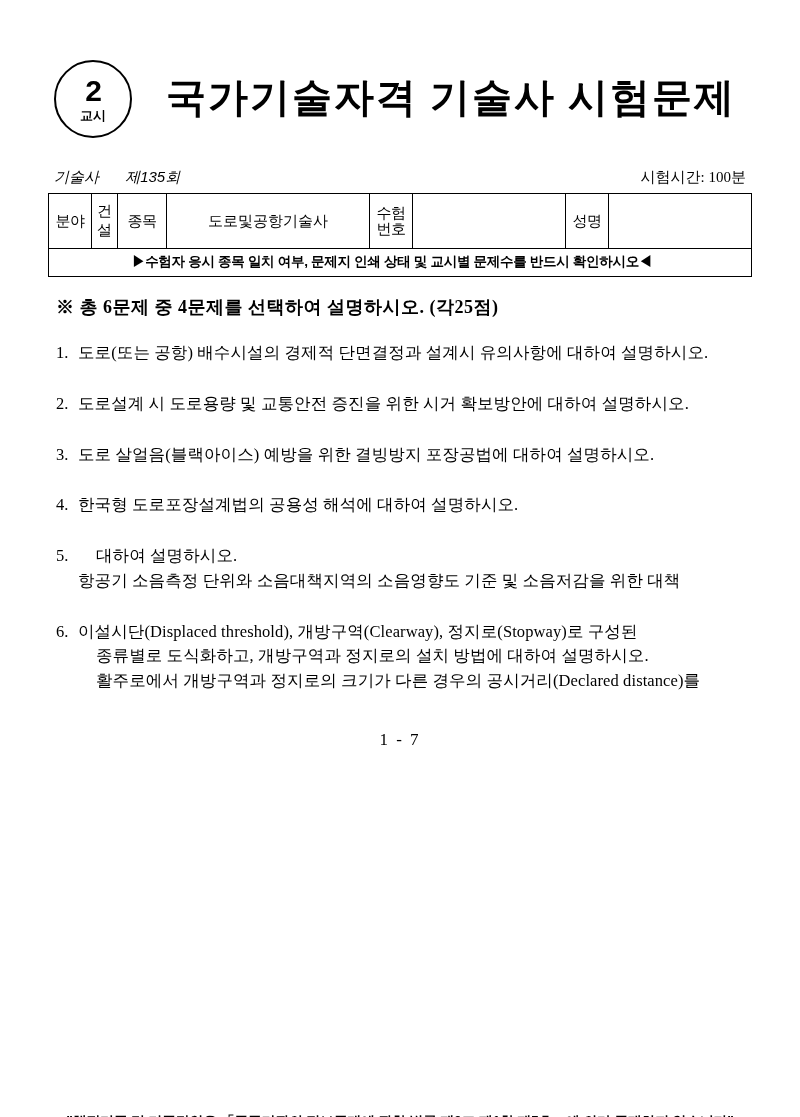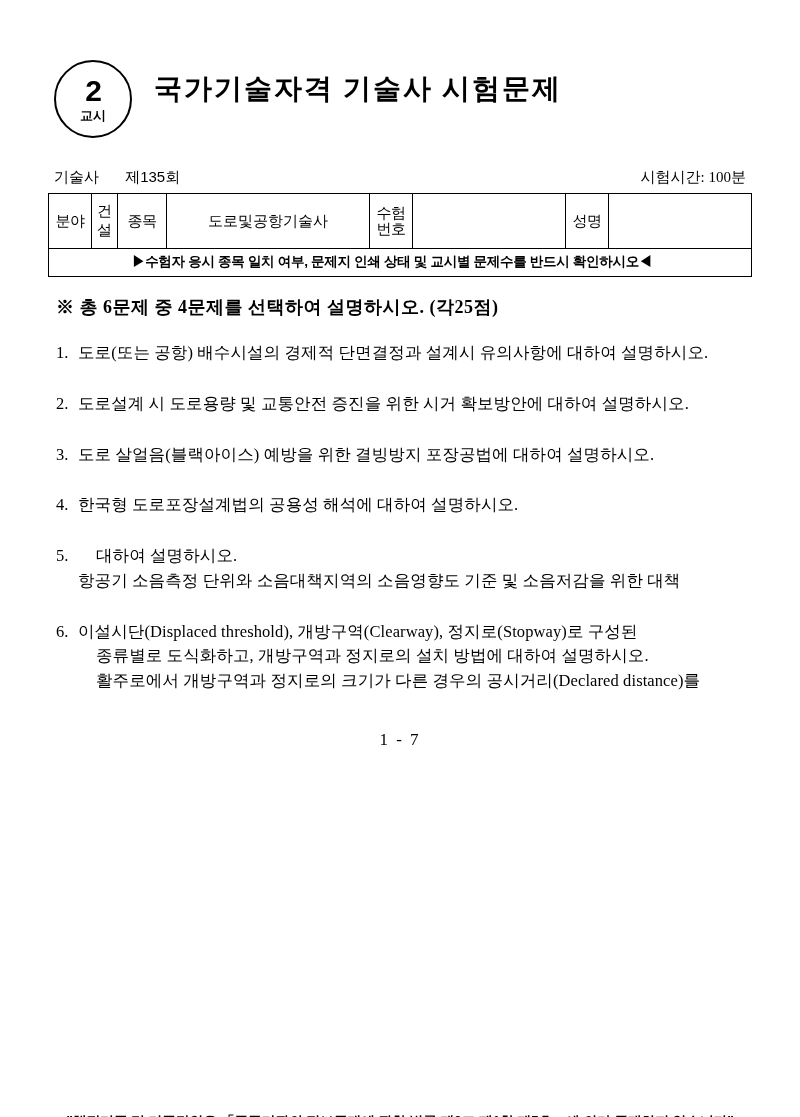--- a/index.html
+++ b/index.html
@@ -50,41 +50,42 @@
     letter-spacing: -1px;
   }
   .period-badge .lbl {
     font-size: 13px;
     font-weight: bold;
     font-family: "Liberation Sans", sans-serif;
     margin-top: 3px;
   }
   .doc-title {
     position: absolute;
-    left: 106px;
+    left: 118px;
     top: 14px;
-    font-size: 28px;
+    font-size: 40px;
     font-weight: bold;
     letter-spacing: 2px;
     font-family: "Liberation Serif", serif;
     white-space: nowrap;
   }
 
   
   .meta-row {
     display: flex;
     justify-content: space-between;
     align-items: flex-end;
     font-size: 15px;
     font-family: "Liberation Sans", sans-serif;
     margin-top: 12px;
     padding: 0 6px 4px 6px;
   }
   .meta-left {
     letter-spacing: 0px;
+    font-style: italic;
   }
   .meta-left .round {
     margin-left: 22px;
   }
   .meta-right {
     font-family: "Liberation Serif", serif;
     font-size: 15px;
   }
 
   

